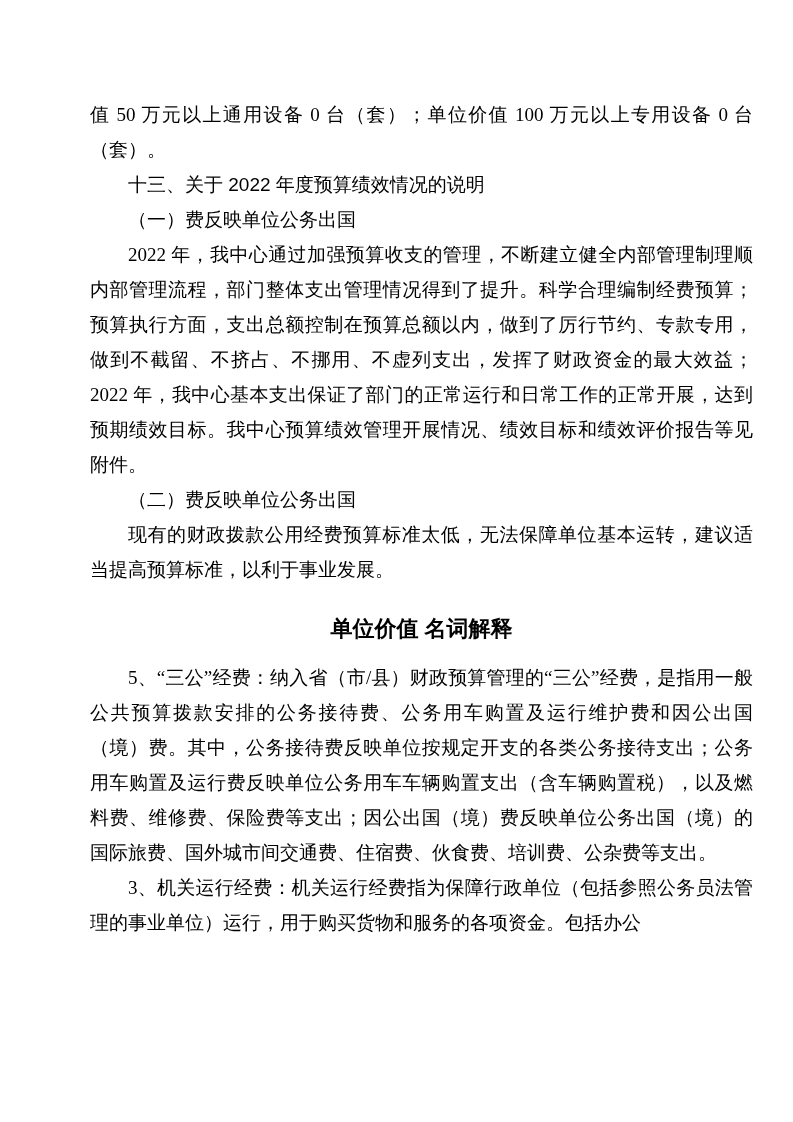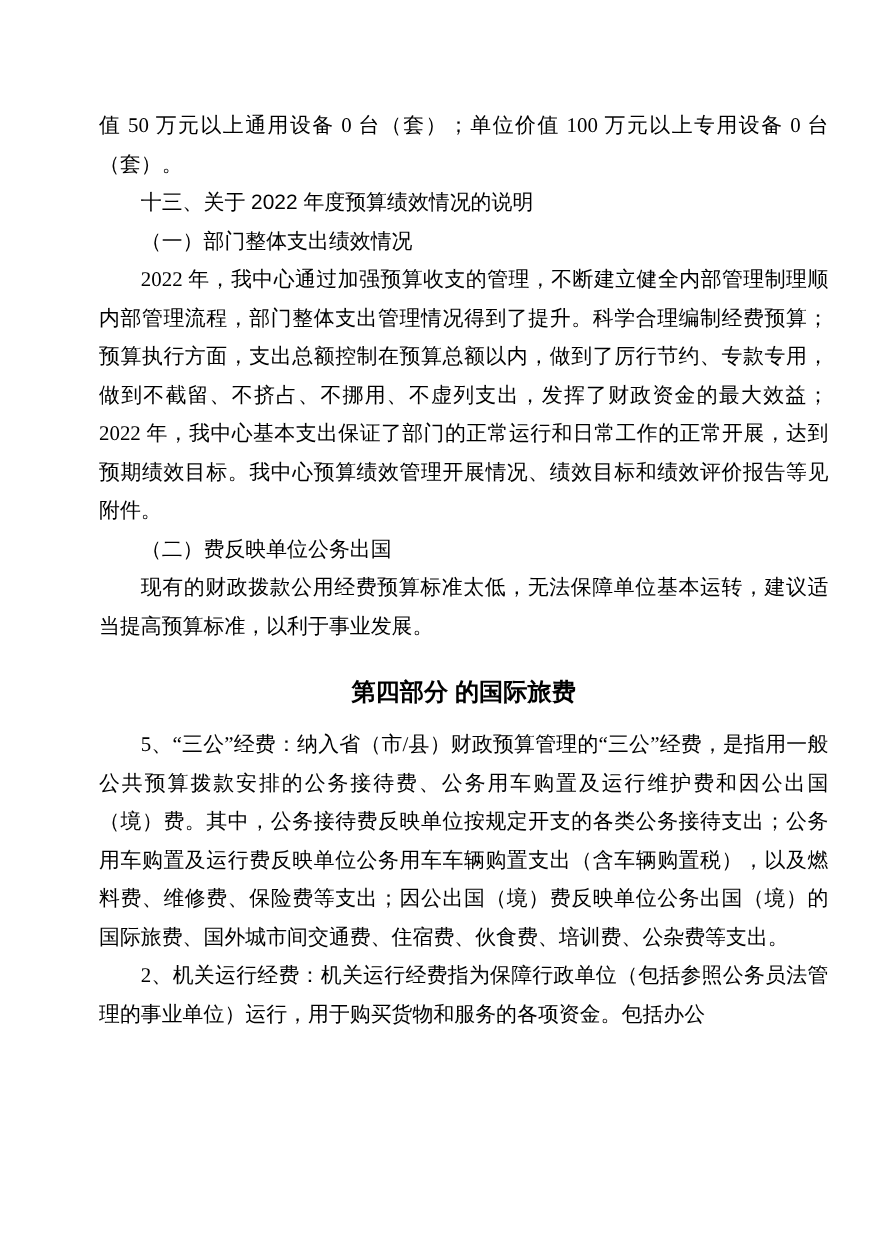--- a/index.html
+++ b/index.html
@@ -53,27 +53,27 @@
 </style>
 </head>
 <body>
 
 <div class="page">
 
   <p class="body-text no-indent">值 50 万元以上通用设备 0 台（套）；单位价值 100 万元以上专用设备 0 台（套）。</p>
 
   <p class="heading-bold">十三、关于 2022 年度预算绩效情况的说明</p>
 
-  <p class="heading-bold">（一）部门整体支出绩效情况</p>
+  <p class="heading-bold">（一）费反映单位公务出国</p>
 
   <p class="body-text indent">2022 年，我中心通过加强预算收支的管理，不断建立健全内部管理制理顺内部管理流程，部门整体支出管理情况得到了提升。科学合理编制经费预算；预算执行方面，支出总额控制在预算总额以内，做到了厉行节约、专款专用，做到不截留、不挤占、不挪用、不虚列支出，发挥了财政资金的最大效益；2022 年，我中心基本支出保证了部门的正常运行和日常工作的正常开展，达到预期绩效目标。我中心预算绩效管理开展情况、绩效目标和绩效评价报告等见附件。</p>
 
   <p class="heading-bold">（二）费反映单位公务出国</p>
 
   <p class="body-text indent">现有的财政拨款公用经费预算标准太低，无法保障单位基本运转，建议适当提高预算标准，以利于事业发展。</p>
 
-  <p class="section-title">第四部分 的国际旅费</p>
+  <p class="section-title">单位价值 名词解释</p>
 
   <p class="body-text indent">5、“三公”经费：纳入省（市/县）财政预算管理的“三公”经费，是指用一般公共预算拨款安排的公务接待费、公务用车购置及运行维护费和因公出国（境）费。其中，公务接待费反映单位按规定开支的各类公务接待支出；公务用车购置及运行费反映单位公务用车车辆购置支出（含车辆购置税），以及燃料费、维修费、保险费等支出；因公出国（境）费反映单位公务出国（境）的国际旅费、国外城市间交通费、住宿费、伙食费、培训费、公杂费等支出。</p>
 
-  <p class="body-text indent">2、机关运行经费：机关运行经费指为保障行政单位（包括参照公务员法管理的事业单位）运行，用于购买货物和服务的各项资金。包括办公</p>
+  <p class="body-text indent">3、机关运行经费：机关运行经费指为保障行政单位（包括参照公务员法管理的事业单位）运行，用于购买货物和服务的各项资金。包括办公</p>
 
 </div>
 
 </body></html>

